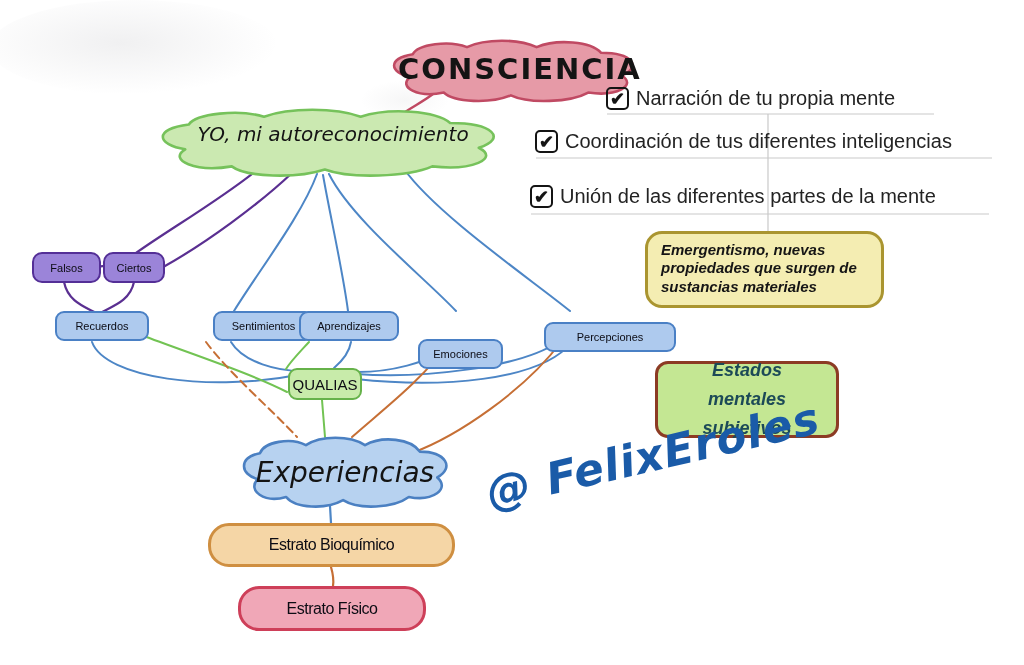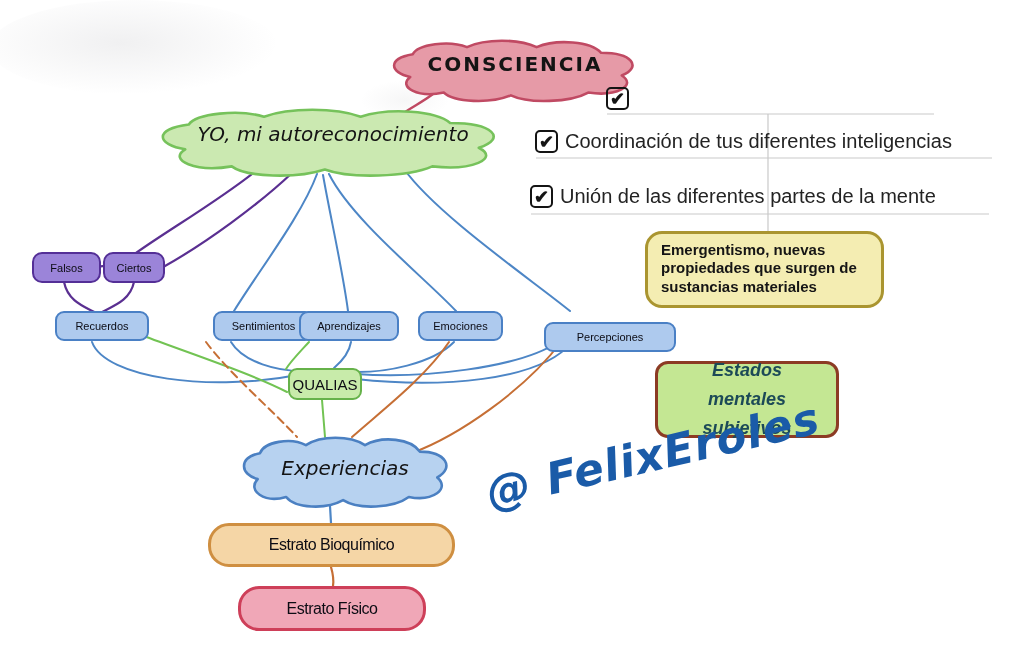--- a/index.html
+++ b/index.html
@@ -4,41 +4,41 @@
 <style>
   html,body{margin:0;padding:0;background:#ffffff;}
   #canvas{
     position:relative;width:1024px;height:665px;overflow:hidden;
     background:#ffffff;font-family:"Liberation Sans",sans-serif;
   }
   svg#wires{position:absolute;left:0;top:0;z-index:1;}
   .smudge{position:absolute;z-index:0;pointer-events:none;}
   .lbl{position:absolute;z-index:3;color:#141414;}
   .cloud-label{text-align:center;font-family:"DejaVu Sans",sans-serif;}
-  #consciencia-label{left:398px;top:52px;width:234px;font-size:20px;font-weight:bold;letter-spacing:2px;}
+  #consciencia-label{left:398px;top:52px;width:234px;font-size:29px;font-weight:bold;letter-spacing:2px;}
   #yo-label{left:168px;top:122px;width:330px;font-size:20px;font-style:italic;}
-  #experiencias-label{left:247px;top:456px;width:196px;font-size:20px;font-style:italic;}
+  #experiencias-label{left:247px;top:456px;width:196px;font-size:28px;font-style:italic;}
   .node{
     position:absolute;z-index:2;display:flex;align-items:center;justify-content:center;
     color:#0c0c14;font-size:11px;box-sizing:border-box;text-align:center;
   }
   .purple{background:#9b84d9;border:2px solid #542f97;border-radius:10px;height:31px;top:252px;}
   #node-falsos{left:32px;width:69px;}
   #node-ciertos{left:103px;width:62px;}
   .blue{background:#aecaee;border:2px solid #4a80c5;border-radius:9px;height:30px;top:311px;}
   #node-recuerdos{left:55px;width:94px;}
   #node-sentimientos{left:185px;width:101px;margin-left:28px;}
   #node-aprendizajes{left:299px;width:100px;}
-  #node-emociones{left:418px;width:85px;}
+  #node-emociones{left:418px;width:85px;margin-top:28px;}
   #node-percepciones{left:544px;width:132px;margin-top:11px;}
   #node-qualias{left:288px;top:368px;width:74px;height:32px;background:#c8ebaa;border:2.5px solid #66b24a;border-radius:9px;font-size:15px;}
   #note-emergentismo{
     left:645px;top:231px;width:239px;height:77px;background:#f4edb2;border:3px solid #aa9530;border-radius:17px;
     padding:7px 12px 0 13px;font-size:15px;font-weight:bold;line-height:1.22;color:#151515;box-sizing:border-box;
-    justify-content:flex-start;text-align:left;align-items:flex-start;
+    justify-content:flex-start;text-align:left;align-items:flex-start;font-style:italic;
   }
   #note-estados{
     left:655px;top:313px;width:184px;height:77px;background:#c4e793;border:3px solid #8c3b24;border-radius:13px;
     font-family:Liberation Sans, sans-serif;font-style:italic;font-weight:bold;font-size:18px;line-height:1.6;
     color:#1c4a57;padding:0 14px;box-sizing:border-box;margin-top:48px;
   }
   .stratum{font-size:16px;letter-spacing:-0.5px;}
   #node-bioquimico{left:208px;top:523px;width:247px;height:44px;background:#f5d6a6;border:3px solid #cf8f41;border-radius:21px;}
   #node-fisico{left:238px;top:586px;width:188px;height:45px;background:#f0a7b7;border:3px solid #ce3f59;border-radius:21px;}
   .check-row{position:absolute;z-index:3;display:flex;align-items:center;gap:7px;color:#232323;font-size:20px;white-space:nowrap;}
@@ -114,20 +114,21 @@
       <path transform="translate(238,437) scale(2.19,1.62)" vector-effect="non-scaling-stroke" fill="#b7d2f0" stroke="#4b80c2" stroke-width="2.6" d="M 9,26 C 1,23 0,13 10,10 C 12,3 24,0 31,5 C 38,-1 51,-1 58,5 C 66,-1 79,1 83,9 C 95,9 99,19 91,25 C 97,32 89,40 78,37 C 71,44 55,45 48,39 C 40,45 26,44 22,37 C 12,41 4,33 9,26 Z"></path>
     </g>
   </svg>
 
   <div class="lbl cloud-label" id="consciencia-label">CONSCIENCIA</div>
   <div class="lbl cloud-label" id="yo-label">YO, mi autoreconocimiento</div>
   <div class="lbl cloud-label" id="experiencias-label">Experiencias</div>
 
   <div class="check-row" id="check-row-0">
     <span class="checkbox">✔</span>
+    <span>Narración de tu propia mente</span>
   </div>
   <div class="check-row" id="check-row-1">
     <span class="checkbox">✔</span>
     <span>Coordinación de tus diferentes inteligencias</span>
   </div>
   <div class="check-row" id="check-row-2">
     <span class="checkbox">✔</span>
     <span>Unión de las diferentes partes de la mente</span>
   </div>
 

